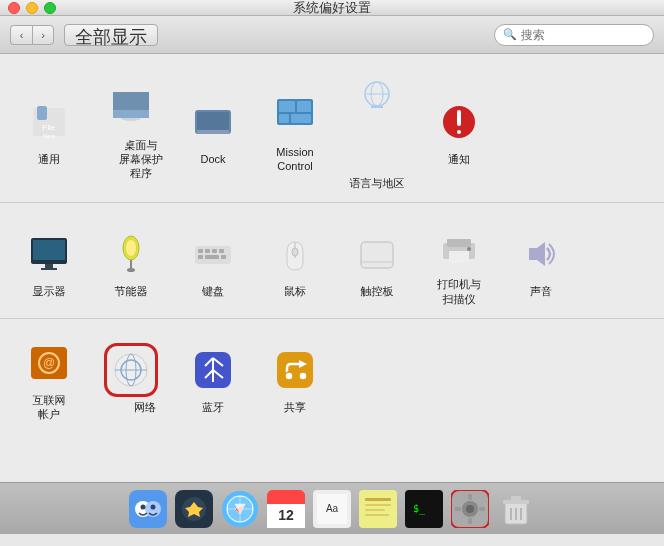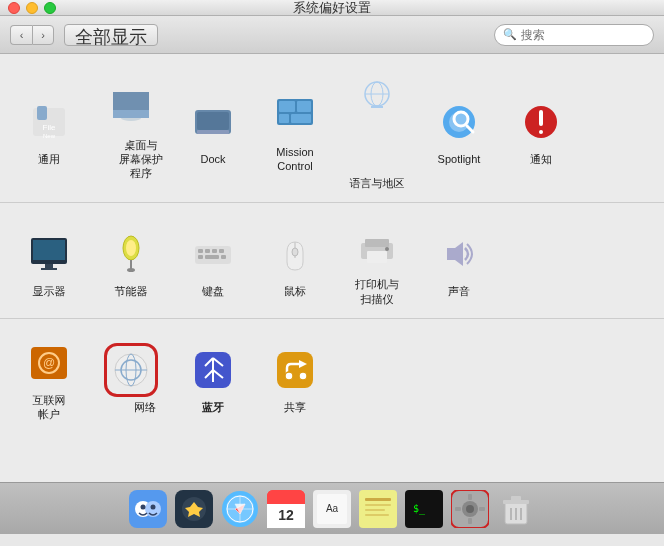--- a/index.html
+++ b/index.html
@@ -264,31 +264,20 @@
               <ellipse cx="20" cy="16" rx="6" ry="12" fill="none" stroke="#aaccee" stroke-width="1"></ellipse>
               <line x1="8" y1="16" x2="32" y2="16" stroke="#aaccee" stroke-width="1"></line>
               <rect x="14" y="28" width="12" height="2" fill="#aaccee"></rect>
             </svg>
           </div>
           <span class="icon-label" style="white-space: pre-line; margin-top: 48px;">语言与地区</span>
         </div>
         <div class="icon-item">
           <div class="icon-wrapper">
             <svg viewBox="0 0 40 40" class="icon-svg">
-              <circle cx="20" cy="20" r="16" fill="#55aaee"></circle>
-              <circle cx="20" cy="20" r="10" fill="white" opacity="0.3"></circle>
-              <circle cx="22" cy="17" r="7" fill="none" stroke="white" stroke-width="3"></circle>
-              <line x1="28" y1="24" x2="34" y2="30" stroke="white" stroke-width="3" stroke-linecap="round"></line>
-            </svg>
-          </div>
-          <span class="icon-label" style="white-space: pre-line;">Spotlight</span>
-        </div>
-        <div class="icon-item">
-          <div class="icon-wrapper">
-            <svg viewBox="0 0 40 40" class="icon-svg">
               <circle cx="20" cy="20" r="16" fill="#cc2222"></circle>
               <rect x="18" y="8" width="4" height="16" rx="2" fill="white"></rect>
               <rect x="18" y="28" width="4" height="4" rx="2" fill="white"></rect>
             </svg>
           </div>
           <span class="icon-label" style="white-space: pre-line;">通知</span>
         </div>
       </div>
     </div>
     <div class="section">
@@ -336,20 +325,29 @@
               <path d="M12 18 Q12 8 20 8 Q28 8 28 18 L28 28 Q28 36 20 36 Q12 36 12 28 Z" fill="#eeeeee" stroke="#ccc" stroke-width="1"></path>
               <line x1="20" y1="8" x2="20" y2="24" stroke="#ccc" stroke-width="1.5"></line>
               <ellipse cx="20" cy="18" rx="3" ry="4" fill="#dddddd" stroke="#bbb" stroke-width="1"></ellipse>
             </svg>
           </div>
           <span class="icon-label" style="white-space: pre-line;">鼠标</span>
         </div>
         <div class="icon-item">
           <div class="icon-wrapper">
             <svg viewBox="0 0 40 40" class="icon-svg">
+              <rect x="4" y="8" width="32" height="26" rx="4" fill="#e8e8e8" stroke="#ccc" stroke-width="1.5"></rect>
+              <line x1="4" y1="28" x2="36" y2="28" stroke="#ccc" stroke-width="1"></line>
+            </svg>
+          </div>
+          <span class="icon-label" style="white-space: pre-line;">触控板</span>
+        </div>
+        <div class="icon-item">
+          <div class="icon-wrapper">
+            <svg viewBox="0 0 40 40" class="icon-svg">
               <rect x="4" y="16" width="32" height="16" rx="2" fill="#cccccc"></rect>
               <rect x="8" y="12" width="24" height="8" rx="1" fill="#bbbbbb"></rect>
               <rect x="10" y="24" width="20" height="12" rx="1" fill="#eeeeee"></rect>
               <circle cx="30" cy="22" r="2" fill="#888"></circle>
             </svg>
           </div>
           <span class="icon-label" style="white-space: pre-line;">打印机与
 扫描仪</span>
         </div>
         <div class="icon-item">
@@ -392,21 +390,21 @@
           <div class="icon-wrapper">
             <svg viewBox="0 0 40 40" class="icon-svg">
               <rect x="2" y="2" width="36" height="36" rx="8" fill="#4455cc"></rect>
               <line x1="20" y1="8" x2="20" y2="32" stroke="white" stroke-width="2"></line>
               <line x1="20" y1="8" x2="30" y2="16" stroke="white" stroke-width="2"></line>
               <line x1="20" y1="20" x2="30" y2="28" stroke="white" stroke-width="2"></line>
               <line x1="20" y1="20" x2="12" y2="28" stroke="white" stroke-width="2"></line>
               <line x1="20" y1="8" x2="12" y2="16" stroke="white" stroke-width="2"></line>
             </svg>
           </div>
-          <span class="icon-label" style="white-space: pre-line; font-weight: bold;">蓝牙</span>
+          <span class="icon-label" style="white-space: pre-line;">蓝牙</span>
         </div>
         <div class="icon-item">
           <div class="icon-wrapper">
             <svg viewBox="0 0 40 40" class="icon-svg">
               <rect x="2" y="2" width="36" height="36" rx="8" fill="#dd9911"></rect>
               <path d="M12 28 L12 18 Q12 14 16 14 L26 14" fill="none" stroke="white" stroke-width="2.5"></path>
               <polygon points="24 10 32 14 24 18" fill="white"></polygon>
               <circle cx="28" cy="26" r="4" fill="white" stroke="#dd9911" stroke-width="1.5"></circle>
               <circle cx="14" cy="26" r="4" fill="white" stroke="#dd9911" stroke-width="1.5"></circle>
             </svg>

